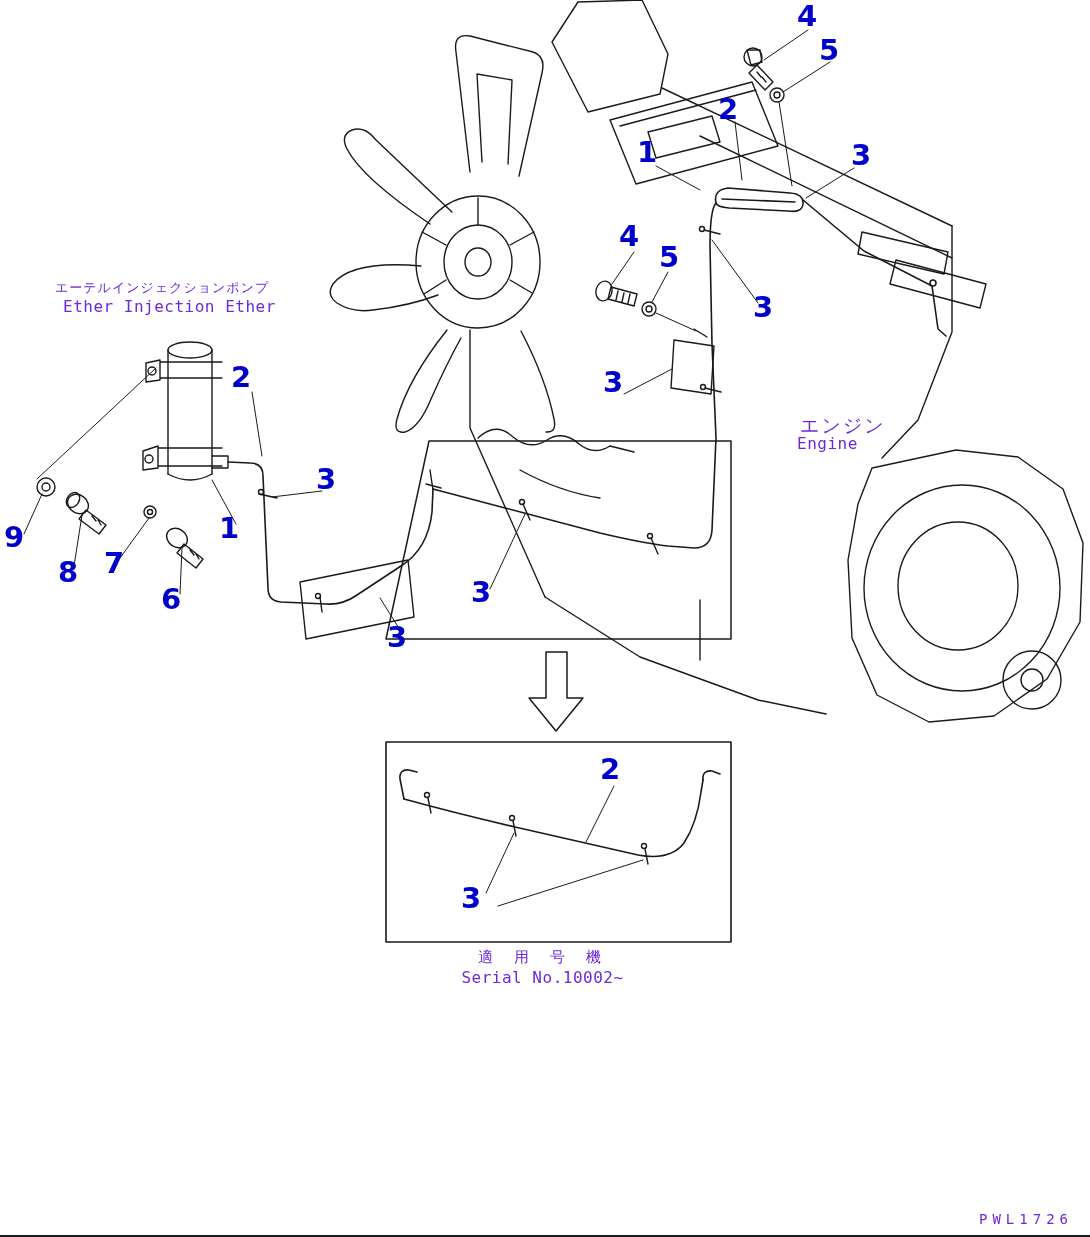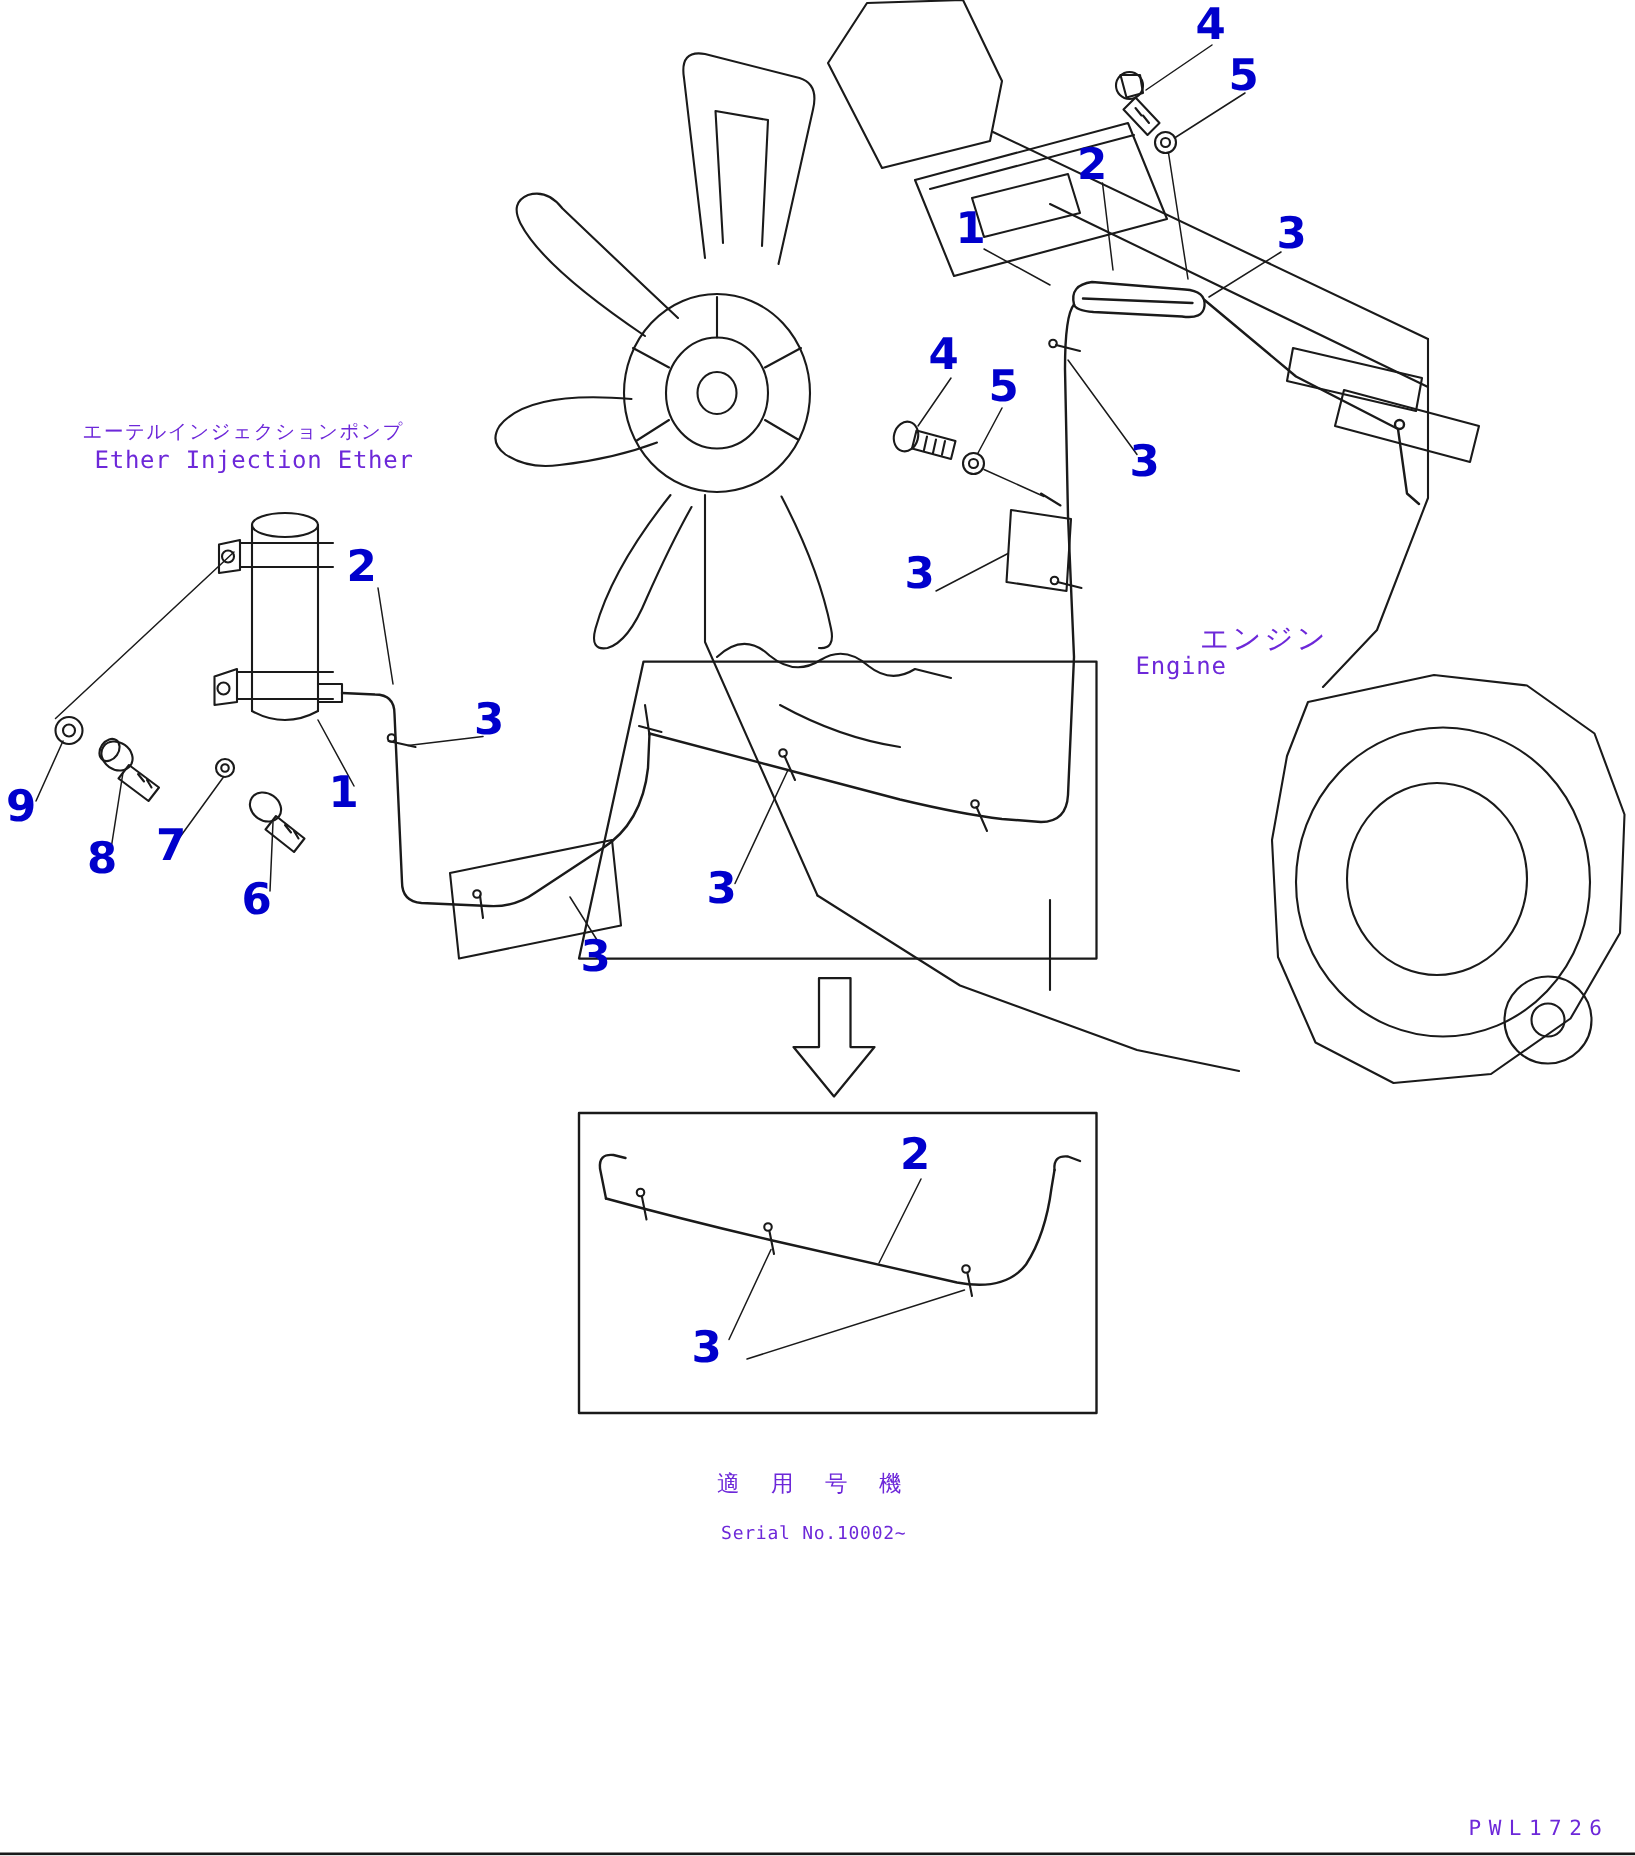--- a/index.html
+++ b/index.html
@@ -17,24 +17,24 @@
     color:#0000cc; white-space:nowrap;
   }
   .tech-label {
     position:absolute; color:#6d28d9;
     font-family:"DejaVu Sans Mono", monospace;
     white-space:nowrap;
   }
   .lbl-pump-jp   { left:55px;  top:279px; font-size:13px; letter-spacing:1px; }
   .lbl-pump-en   { left:63px;  top:297px; font-size:16px; letter-spacing:0.5px; }
   .lbl-eng-jp    { left:800px; top:413px; font-size:19px; letter-spacing:2px; }
-  .lbl-eng-en    { left:757px; top:434px; font-size:16px; letter-spacing:0.5px; }
+  .lbl-eng-en    { left:797px; top:434px; font-size:16px; letter-spacing:0.5px; }
   .serial-block  { position:absolute; left:370px; top:948px; width:345px; text-align:center; }
-  .serial-jp     { position:static; display:block; font-size:15px; letter-spacing:6px;margin-top:32px; }
-  .serial-en     { position:static; display:block; font-size:12px; letter-spacing:0.5px; margin-top:16px; }
+  .serial-jp     { position:static; display:block; font-size:15px; letter-spacing:6px; }
+  .serial-en     { position:static; display:block; font-size:16px; letter-spacing:0.5px; margin-top:1px; }
   .lbl-code      { left:979px; top:1211px; font-size:14px; letter-spacing:5px; }
 </style>
 </head>
 <body>
 
 <div class="page">
 
   <svg class="art" width="1090" height="1237" viewBox="0 0 1090 1237">
     <g stroke="#1a1a1a" stroke-width="1.4" fill="none" stroke-linejoin="round" stroke-linecap="round">
 

